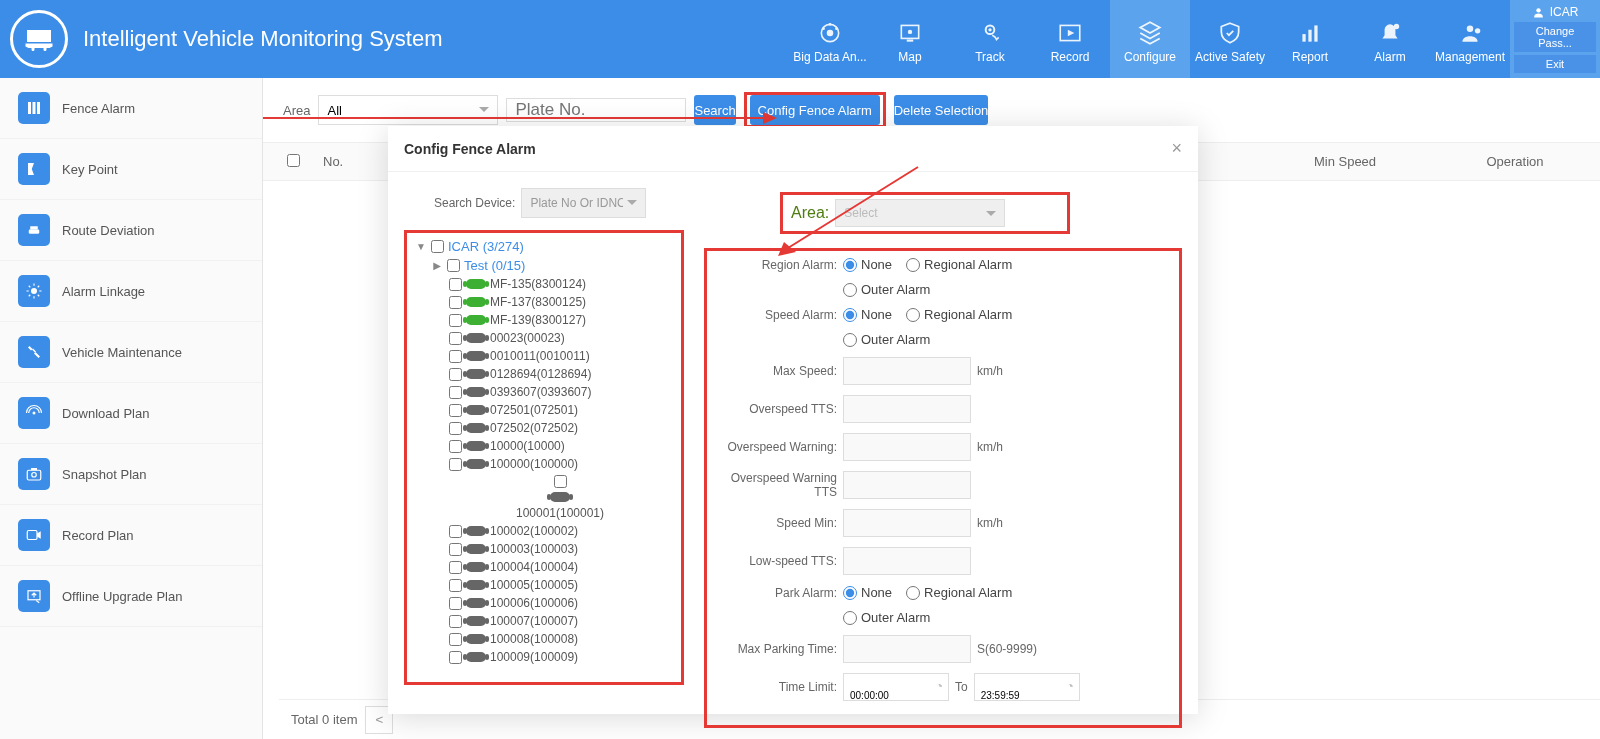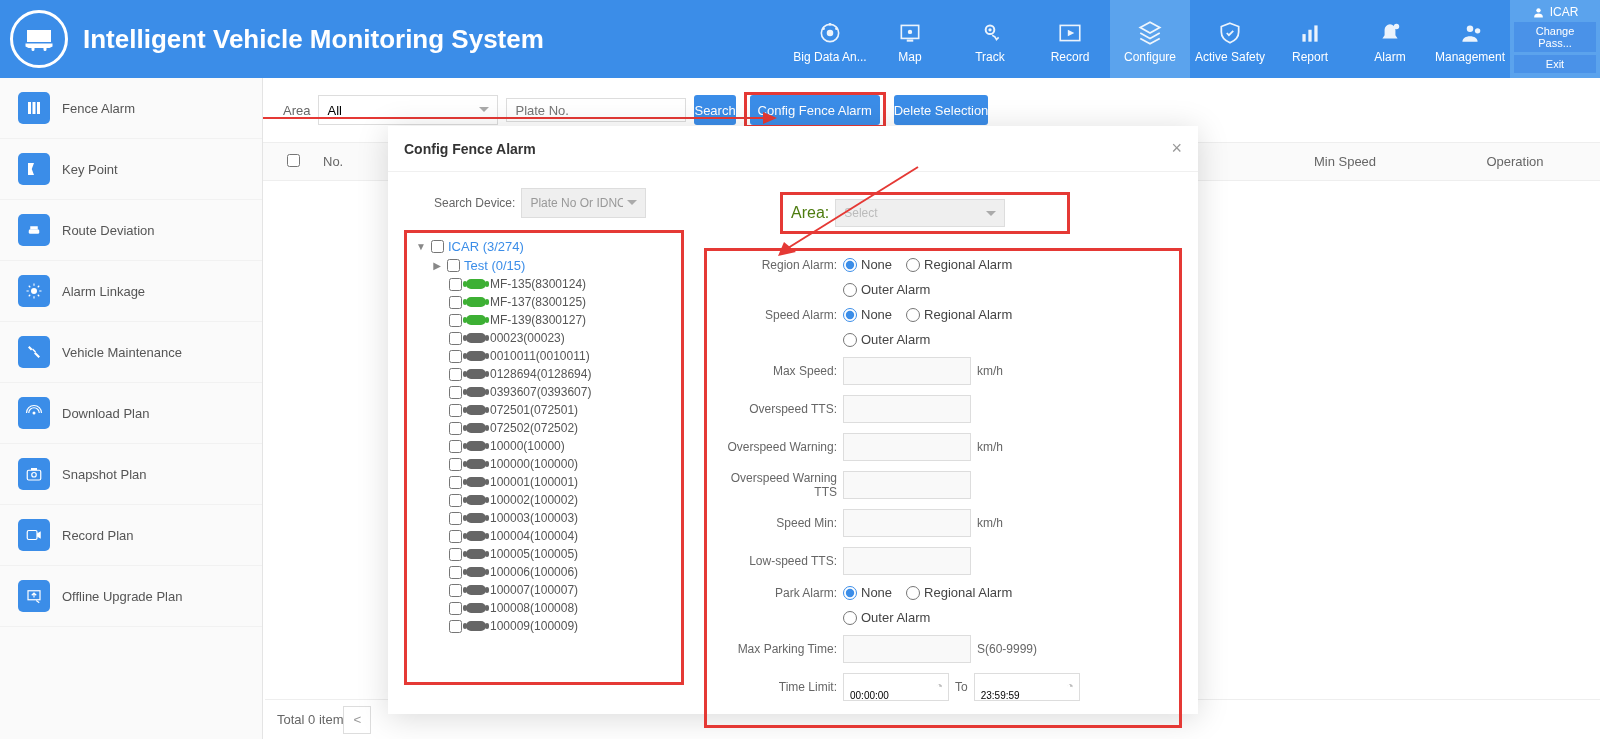--- a/index.html
+++ b/index.html
@@ -1,41 +1,41 @@
 <!DOCTYPE html>
 <html><head>
 <meta charset="utf-8">
 <style>
 *{box-sizing:border-box;margin:0;padding:0;font-family:Arial,Helvetica,sans-serif}
 body{background:#fff;overflow:hidden;font-size:13px;color:#333}
 .header{height:78px;background:#3b8de8;display:flex;align-items:center;position:relative}
 .logo-area{display:flex;align-items:center;gap:15px;padding-left:10px}
 .logo-circle{width:58px;height:58px;border:3px solid #fff;border-radius:50%;display:flex;align-items:center;justify-content:center}
 .logo-circle svg{width:36px;height:36px;fill:#fff}
-.app-title{color:#fff;font-size:26px;font-weight:700}
+.app-title{color:#fff;font-size:22px;font-weight:400}
 .nav-menu{display:flex;margin-left:auto;height:100%}
 .nav-item{width:80px;display:flex;flex-direction:column;align-items:center;justify-content:center;color:#fff;cursor:pointer;padding-top:6px}
 .nav-item.active{background:#5ba3ed}
 .nav-item svg{width:26px;height:26px;fill:#fff;opacity:.9}
 .nav-item span{font-size:12px;margin-top:4px}
 .user-box{width:90px;background:#5ba3ed;height:100%;display:flex;flex-direction:column;align-items:center;justify-content:center;gap:3px;padding:4px}
 .user-top{display:flex;align-items:center;gap:5px;color:#fff;font-size:12px}
 .user-btn{background:#4a92e8;color:#fff;border:none;font-size:11px;padding:3px 6px;width:100%;cursor:pointer}
 .body-area{display:flex;height:calc(100vh - 78px);position:relative}
 .sidebar{width:263px;background:#fafafa;border-right:1px solid #e4e4e4}
 .sidebar-item{display:flex;align-items:center;gap:12px;padding:14px 18px;cursor:pointer;border-bottom:1px solid #f1f1f1;color:#555}
 .sb-icon{width:32px;height:32px;background:#3b8de8;border-radius:5px;display:flex;align-items:center;justify-content:center}
 .sb-icon svg{width:18px;height:18px;fill:#fff}
 .main{flex:1;overflow:hidden;position:relative}
 .toolbar{display:flex;align-items:center;gap:8px;padding:14px 16px;border-bottom:1px solid #eee;position:relative}
 .tb-label{color:#666;font-size:13px;margin-left:4px}
 .tb-select{width:180px;height:30px;border:1px solid #ddd;padding:0 22px 0 8px;font-size:13px;background:#fff;appearance:none}
 .sel-wrap{position:relative}
 .sel-wrap:after{content:'';position:absolute;right:9px;top:12px;border:5px solid transparent;border-top-color:#aaa;pointer-events:none}
-.tb-input{width:180px;height:24px;border:1px solid #ddd;padding:0 8px;font-size:13px}
+.tb-input{width:180px;height:24px;border:1px solid #ddd;padding:0 8px;font-size:17px}
 .btn{height:30px;padding:0 0;border:none;background:#3b8de8;color:#fff;cursor:pointer;font-size:13px;border-radius:3px}
 .hi-box{border:3px solid #e53935}
 .dialog{position:absolute;top:48px;left:125px;width:810px;height:588px;background:#fff;box-shadow:0 4px 30px rgba(0,0,0,.15);z-index:10}
 .dialog-head{display:flex;justify-content:space-between;align-items:center;padding:12px 16px;border-bottom:1px solid #f0f0f0}
 .dialog-head h3{font-size:14px;font-weight:600;color:#333}
 .close-x{cursor:pointer;color:#999;font-size:18px}
 .dialog-body{display:flex;gap:20px;padding:16px;height:calc(100% - 46px);position:relative}
 .left-panel{width:280px}
 .srch-row{display:flex;align-items:center;gap:6px;margin-bottom:12px;margin-left:30px}
 .srch-row label{font-size:12px;color:#666}
@@ -66,21 +66,21 @@
 .finput{width:128px;height:28px;border:1px solid #ddd;background:#f9f9f9;padding:0 6px;font-size:12px}
 .suffix{font-size:12px;color:#666;margin-left:6px}
 .time-in{width:106px;height:28px;border:1px solid #ddd;padding:16px 22px 0 6px;font-size:10px}
 .time-wrap{position:relative;display:inline-block}
 .time-wrap:after{content:'◔';position:absolute;right:6px;top:6px;color:#bbb;font-size:12px}
 .table-head{display:flex;border-bottom:1px solid #eee;background:#fafafa;height:38px;align-items:center;color:#666;font-size:13px}
 .th-cb{width:60px;text-align:center}
 .th-no{width:80px}
 .th-min{width:170px;text-align:center;margin-left:auto}
 .th-op{width:170px;text-align:center}
-.pager{position:absolute;bottom:0;left:2px;right:0;height:40px;border-top:1px solid #eee;display:flex;align-items:center;padding:0 12px;font-size:13px;color:#666;gap:0;background:#fff}
+.pager{position:absolute;bottom:0;left:16px;right:0;height:40px;border-top:1px solid #eee;display:flex;align-items:center;padding:0 12px;font-size:13px;color:#666;gap:8px;background:#fff}
 .pg-btn{width:28px;height:28px;border:1px solid #ddd;background:#fff;cursor:pointer;color:#999}
 .red-arrow{position:absolute;z-index:6;pointer-events:none}
 </style>
 </head>
 <body>
 
 <div class="header">
   <div class="logo-area">
     <div class="logo-circle">
       <svg viewBox="0 0 24 24">
@@ -366,21 +366,21 @@
                 <div class="tree-row" style="padding-left: 40px;">
                   <input type="checkbox" style=""> 
                   <span class="veh-icon"></span> 
                   <span class="veh">10000(10000)</span>
                 </div>
                 <div class="tree-row" style="padding-left: 40px;">
                   <input type="checkbox" style=""> 
                   <span class="veh-icon"></span> 
                   <span class="veh">100000(100000)</span>
                 </div>
-                <div class="tree-row" style="padding-left: 40px;">
+                <div class="tree-row" style="padding-left: 40px; flex-direction: column;">
                   <input type="checkbox" style=""> 
                   <span class="veh-icon"></span> 
                   <span class="veh">100001(100001)</span>
                 </div>
                 <div class="tree-row" style="padding-left: 40px;">
                   <input type="checkbox" style=""> 
                   <span class="veh-icon"></span> 
                   <span class="veh">100002(100002)</span>
                 </div>
                 <div class="tree-row" style="padding-left: 40px;">

